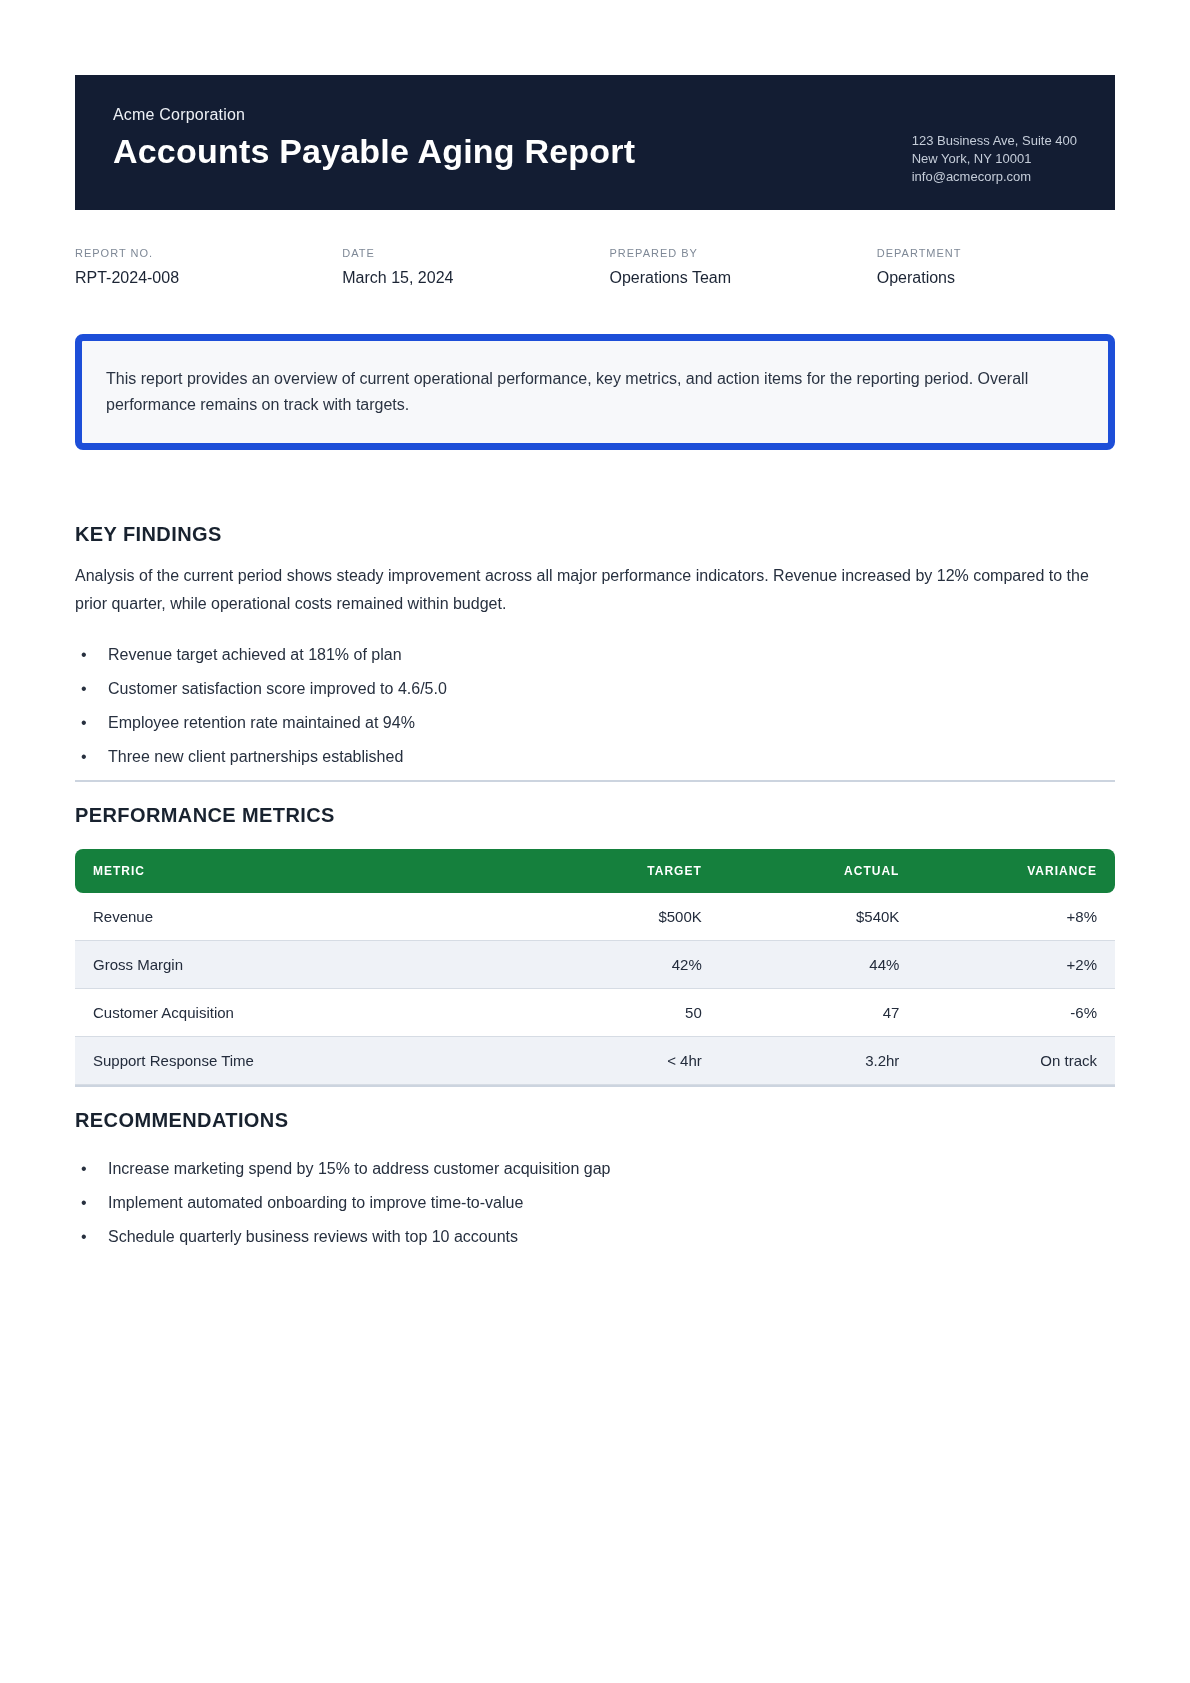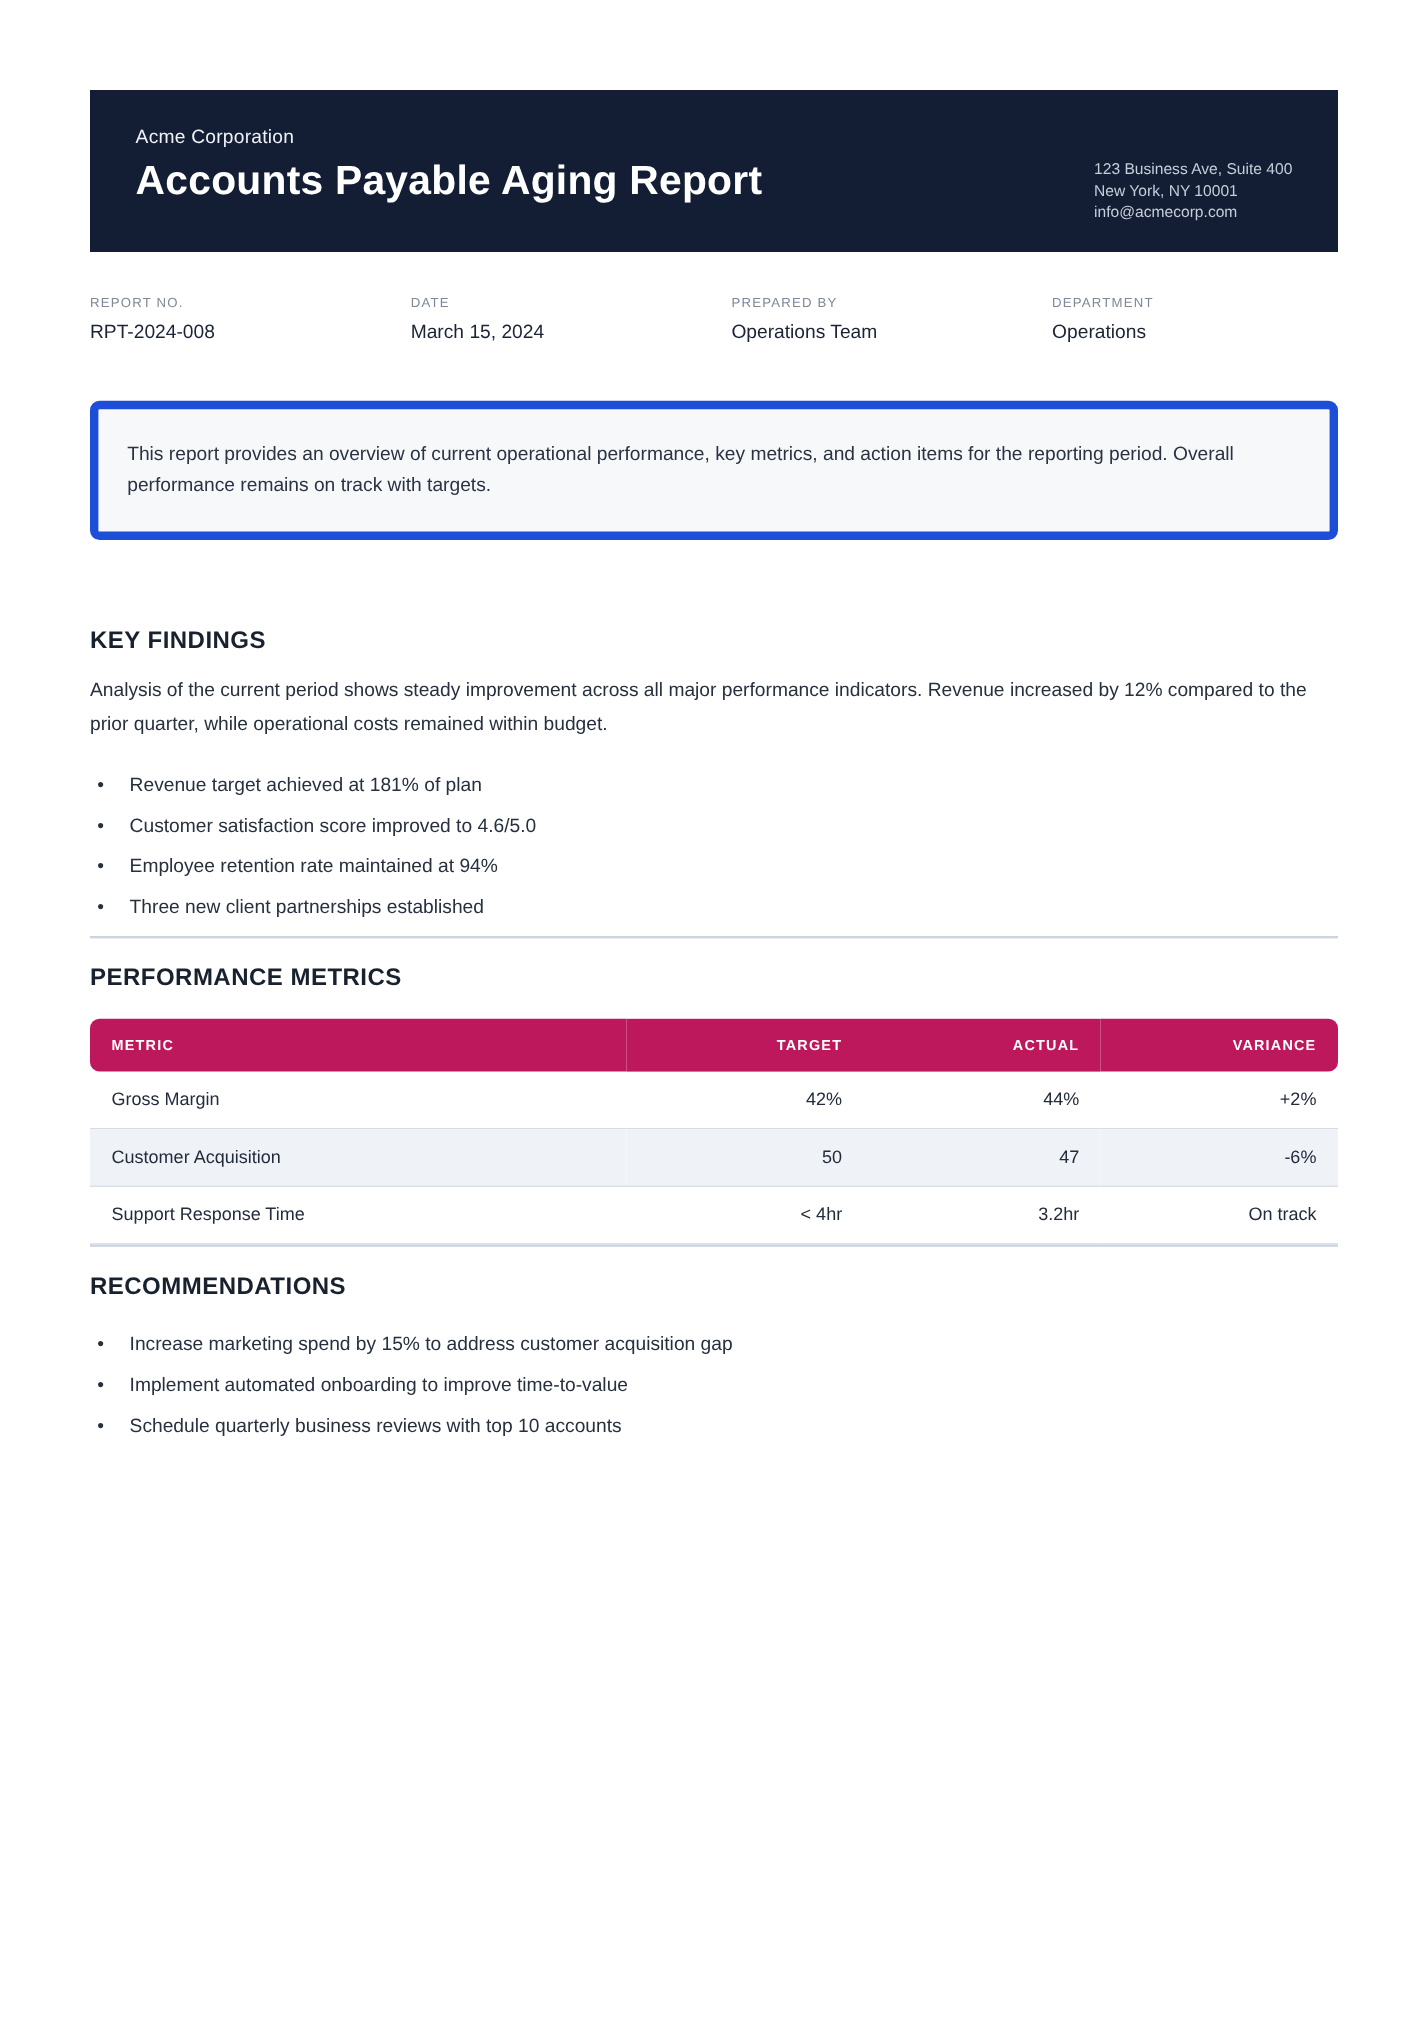--- a/index.html
+++ b/index.html
@@ -128,21 +128,21 @@
   .pm-heading, .rec-heading { margin-top: 21px; }
 
   
   table.metrics {
     margin-top: 22px;
     width: 100%;
     border-collapse: separate;
     border-spacing: 0;
   }
   table.metrics thead th {
-    background: #be185d;
+    background: #15803d;
     color: #ffffff;
     font-size: 12px;
     font-weight: bold;
     letter-spacing: 1px;
     text-transform: uppercase;
     padding: 15px 18px;
     text-align: right;
   }
   table.metrics thead th:first-child {
     text-align: left;
@@ -239,20 +239,26 @@
         <thead>
           <tr>
             <th>METRIC</th>
             <th>TARGET</th>
             <th>ACTUAL</th>
             <th>VARIANCE</th>
           </tr>
         </thead>
         <tbody>
           <tr>
+            <td>Revenue</td>
+            <td>$500K</td>
+            <td>$540K</td>
+            <td>+8%</td>
+          </tr>
+          <tr>
             <td>Gross Margin</td>
             <td>42%</td>
             <td>44%</td>
             <td>+2%</td>
           </tr>
           <tr>
             <td>Customer Acquisition</td>
             <td>50</td>
             <td>47</td>
             <td>-6%</td>

